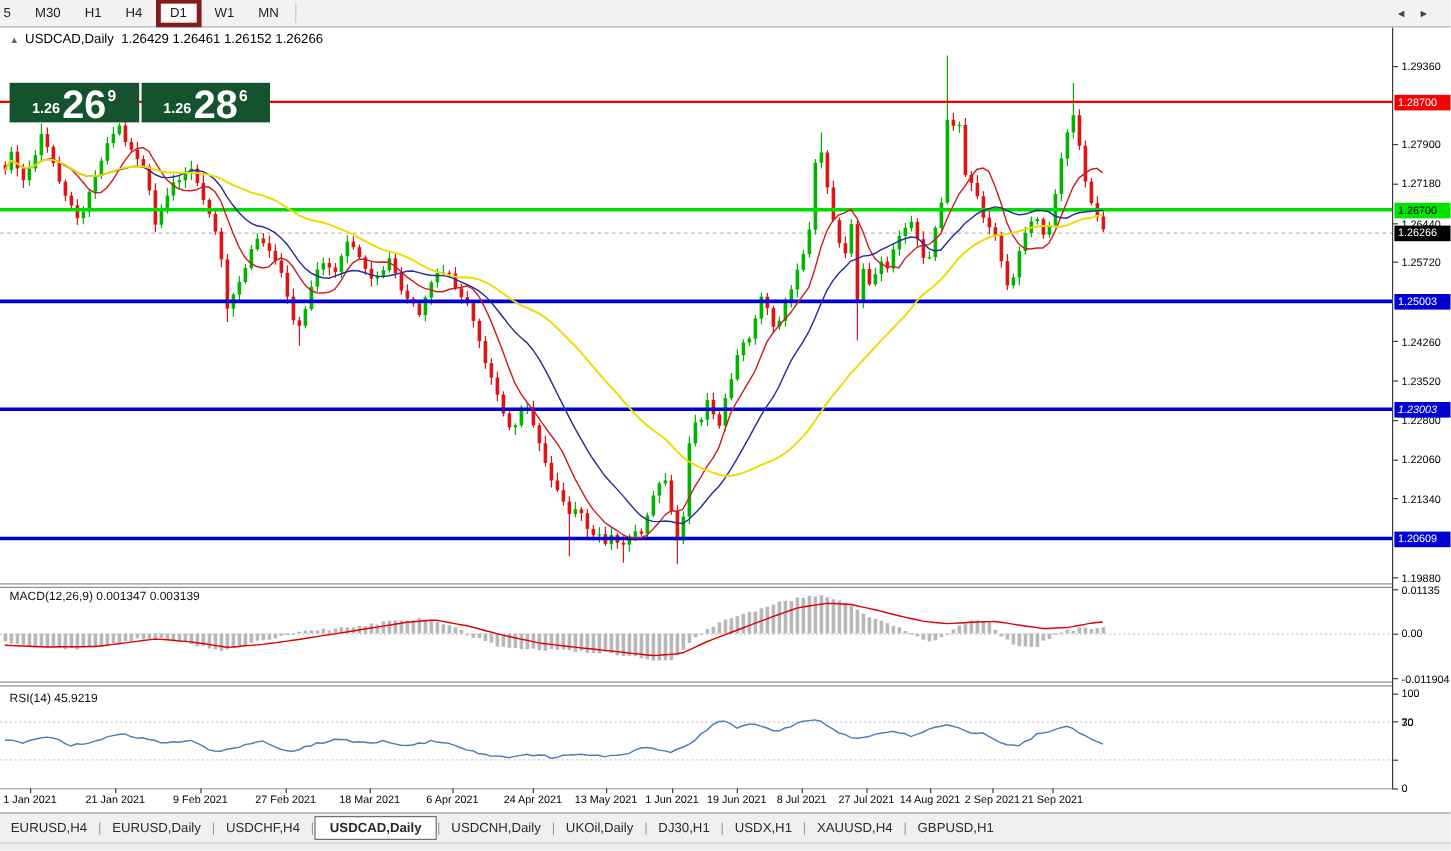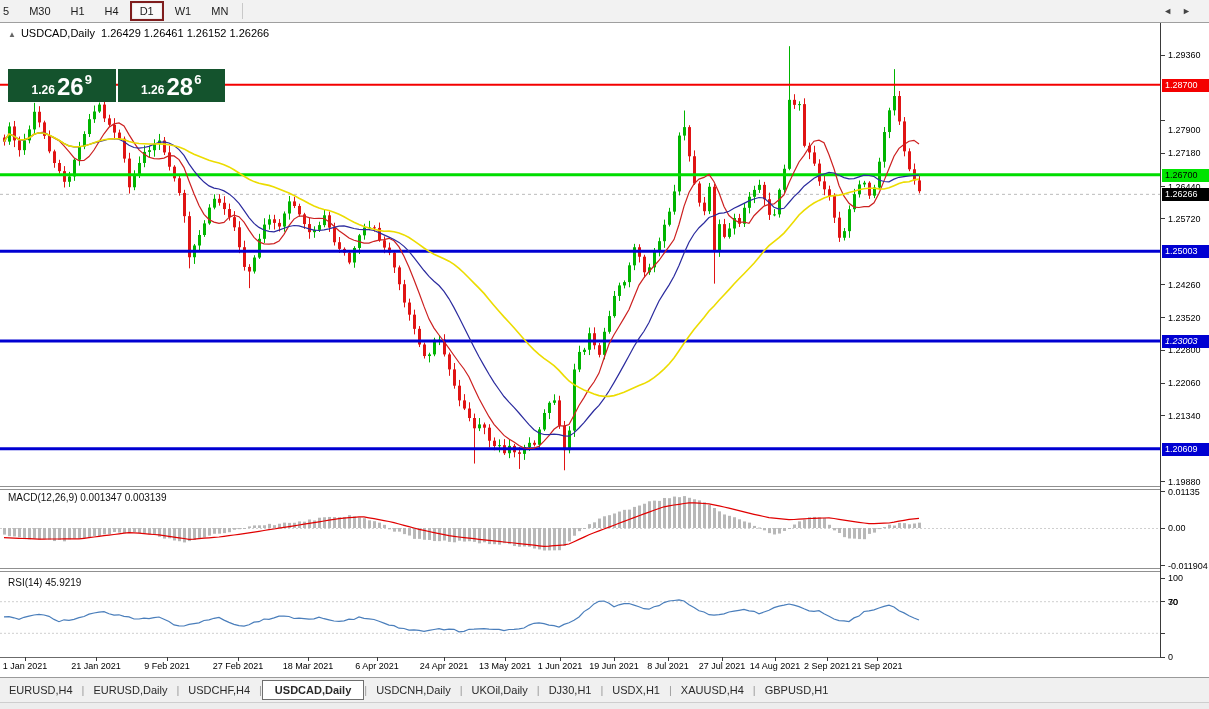--- a/index.html
+++ b/index.html
@@ -3,21 +3,21 @@
 <meta charset="utf-8">
 <style>
   html,body{margin:0;padding:0;background:#fff;}
   .app{position:relative;width:1209px;height:709px;background:#fff;overflow:hidden;
        font-family:"Liberation Sans",sans-serif;-webkit-font-smoothing:antialiased;}
   
   .toolbar{position:absolute;top:0;left:0;right:0;height:22px;background:#f2f2f2;
            border-bottom:1px solid #9f9f9f;display:flex;align-items:center;}
   .tf-btn{font-size:11px;color:#1c1c1c;padding:2px 8px;margin:0 1px;border:1px solid transparent;cursor:default;}
   .tf-btn.first{margin-left:-6px;}
-  .tf-btn.active{background:#fafafa;border:2px solid #7f1d1d;box-shadow:inset 0 0 2px #cfcfcf;}
+  .tf-btn.active{background:#fafafa;border:4px solid #7f1d1d;box-shadow:inset 0 0 2px #cfcfcf;}
   .tb-sep{width:1px;height:16px;background:#c9c9c9;margin:0 4px;}
   
   .chart-area{position:absolute;top:23px;left:0;width:1160px;height:635px;background:#fff;}
   .chart-area svg{position:absolute;top:0;left:0;}
   .chart-header{position:absolute;top:4px;left:8px;font-size:11px;color:#000;white-space:nowrap;}
   .chart-header .tri{color:#666;font-size:8px;margin-right:5px;}
   .pane-label{position:absolute;left:8px;font-size:10px;color:#111;white-space:nowrap;}
   
   .axis{position:absolute;top:23px;left:1160px;width:49px;height:635px;background:#fff;
         border-left:1px solid #3a3a3a;font-size:9px;color:#000;}
@@ -35,21 +35,21 @@
         display:flex;align-items:center;justify-content:center;cursor:pointer;}
   .spin{flex:1;height:20px;background:#fff;border:1px solid #979797;display:flex;align-items:stretch;}
   .spbtn{width:16px;background:#f2f2f2;border-right:1px solid #c3c3c3;display:flex;align-items:center;justify-content:center;cursor:pointer;}
   .spbtn.r{border-right:none;border-left:1px solid #c3c3c3;}
   .spin .val{flex:1;text-align:right;font-size:13px;color:#000;padding:1px 5px 0 0;}
   .tri-up{width:0;height:0;border-left:4px solid transparent;border-right:4px solid transparent;border-bottom:5px solid #4a6ea9;}
   .tri-dn{width:0;height:0;border-left:4px solid transparent;border-right:4px solid transparent;border-top:5px solid #4a6ea9;}
   .bigpx{flex:1;height:32px;margin-top:2px;background:#14532d;color:#fff;display:flex;
          align-items:flex-end;justify-content:center;padding-bottom:1px;cursor:pointer;}
   .bigpx .sm{font-size:12px;font-weight:bold;margin:0 2px 4px 0;}
-  .bigpx .bg{font-size:24px;font-weight:bold;line-height:29px;}
+  .bigpx .bg{font-size:33px;font-weight:bold;line-height:29px;}
   .bigpx .sp{font-size:13px;font-weight:bold;margin:0 0 14px 1px;}
   
   .tabbar{position:absolute;top:677px;left:0;right:0;height:24px;background:#f0f0f0;
           border-top:1px solid #9a9a9a;display:flex;align-items:center;font-size:11px;color:#2a2a2a;}
   .tab{padding:3px 9px;cursor:pointer;white-space:nowrap;}
   .tab.active{background:#fff;border:1px solid #6f6f6f;font-weight:bold;padding:3px 12px;}
   .tabsep{color:#9a9a9a;}
   .tab-arrows{position:absolute;right:8px;top:6px;font-size:9px;color:#444;letter-spacing:10px;cursor:pointer;}
   .strip{position:absolute;top:702px;left:0;right:0;height:7px;background:#ededed;border-top:1px solid #cecece;}
 </style>
@@ -666,21 +666,21 @@
       </div>
     </div>
 
     <div class="pane-label" style="top:469px">MACD(12,26,9) 0.001347 0.003139</div>
     <div class="pane-label" style="top:554px">RSI(14) 45.9219</div>
   </div>
 
   <div class="axis" id="axis">
       <div class="tick" style="top: 27.1855px;">1.29360</div>
       <div class="tickdash" style="top: 31.6855px;"></div>
-      <div class="tick" style="top: 102px;">1.27900</div>
+      <div class="tick" style="top: 92px;">1.27900</div>
       <div class="tickdash" style="top: 97.3478px;"></div>
       <div class="tick" style="top: 125.229px;">1.27180</div>
       <div class="tickdash" style="top: 129.729px;"></div>
       <div class="tick" style="top: 158.51px;">1.26440</div>
       <div class="tickdash" style="top: 163.01px;"></div>
       <div class="tick" style="top: 190.891px;">1.25720</div>
       <div class="tickdash" style="top: 195.391px;"></div>
       <div class="tick" style="top: 256.554px;">1.24260</div>
       <div class="tickdash" style="top: 261.054px;"></div>
       <div class="tick" style="top: 289.834px;">1.23520</div>

